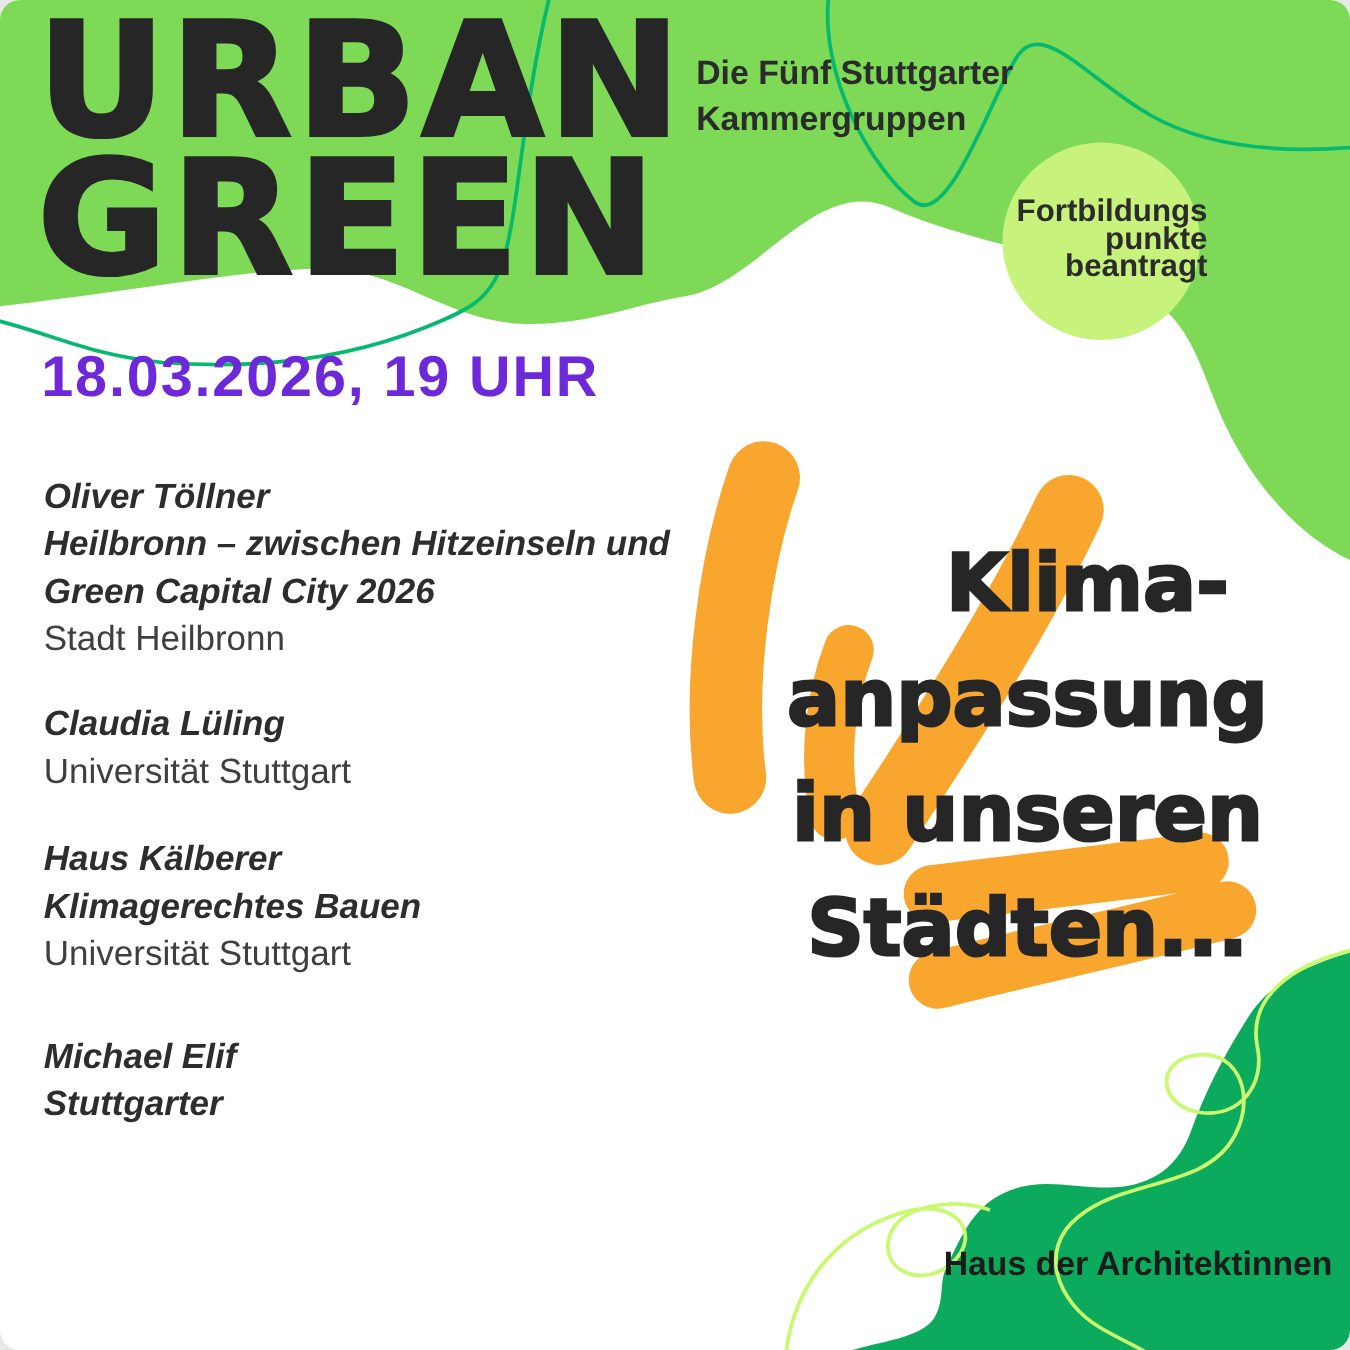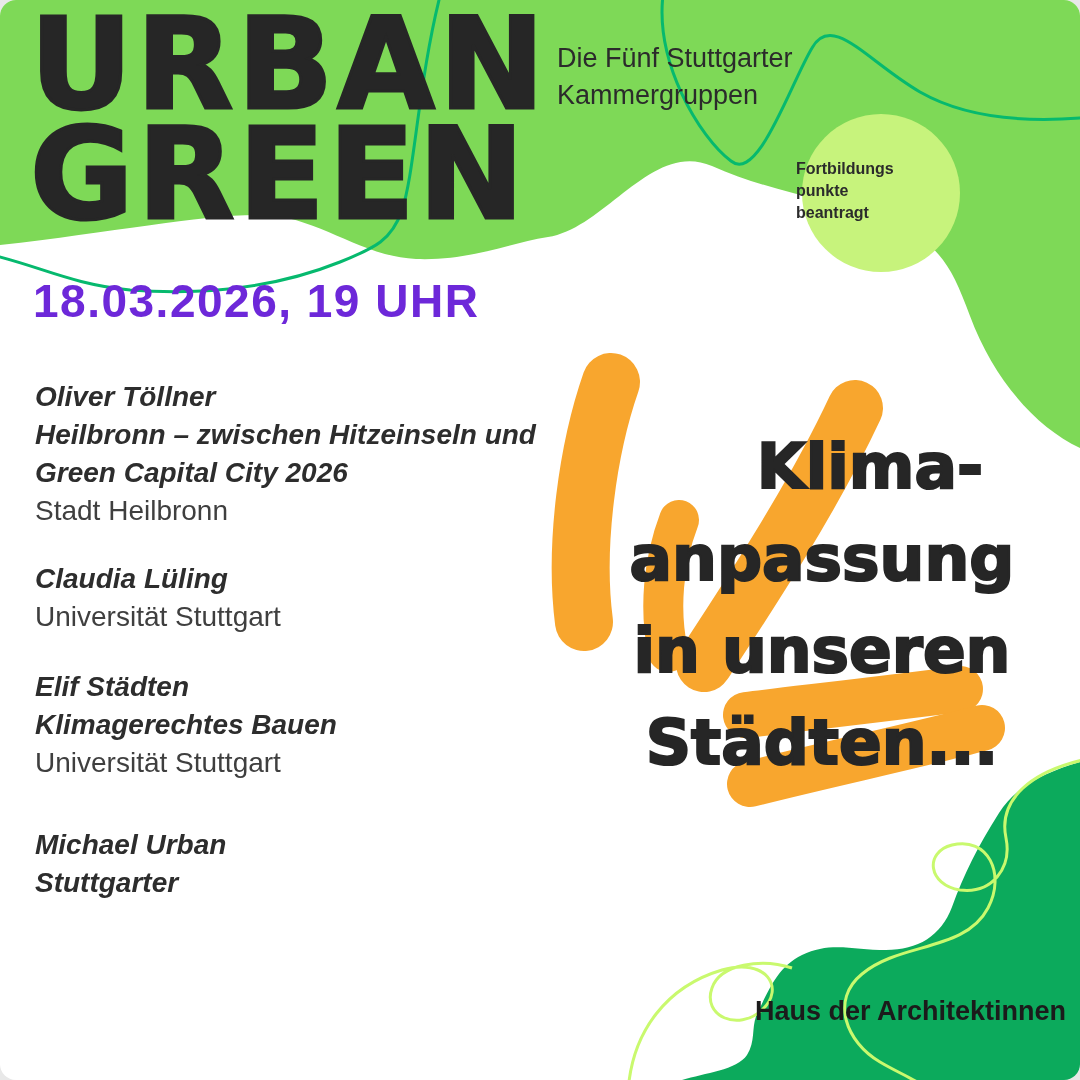--- a/index.html
+++ b/index.html
@@ -13,25 +13,25 @@
   .abs{position:absolute;}
 
   .display{
     font-family:"DejaVu Sans",sans-serif;font-weight:bold;color:#262626;
   }
   .title{
     left:30px;top:10px;line-height:110px;font-size:126px;letter-spacing:4px;
     -webkit-text-stroke:3px #262626;white-space:nowrap;
   }
   .organizer{
-    left:557px;top:40px;font-size:27px;line-height:37px;font-weight:normal;color:#2b2b2b;
+    left:557px;top:40px;font-size:27px;line-height:37px;font-weight:bold;color:#2b2b2b;
   }
   .badge-text{
-    left:796px;top:158px;width:170px;text-align:left;
-    font-size:16px;line-height:22px;font-weight:bold;color:#2b2b2b;
+    left:796px;top:158px;width:170px;text-align:right;
+    font-size:25px;line-height:22px;font-weight:bold;color:#2b2b2b;
   }
   .datetime{
     left:33px;top:274px;font-size:46px;font-weight:bold;color:#6d28d9;letter-spacing:1.5px;
     white-space:nowrap;
   }
   .speakers{left:35px;top:378px;width:556px;font-size:28px;line-height:38px;color:#3f3f3f;}
   .speaker{margin:0;}
   .speaker .bold{font-weight:bold;color:#2d2d2d;font-style:italic;}
   .speaker:nth-child(1){margin-bottom:30px;}
   .speaker:nth-child(2){margin-bottom:32px;}
@@ -128,26 +128,26 @@
     <div class="speaker">
       <div class="bold">Oliver Töllner</div>
       <div class="bold">Heilbronn – zwischen Hitzeinseln und Green Capital City 2026</div>
       <div>Stadt Heilbronn</div>
     </div>
     <div class="speaker">
       <div class="bold">Claudia Lüling</div>
       <div>Universität Stuttgart</div>
     </div>
     <div class="speaker">
-      <div class="bold">Elif Städten</div>
+      <div class="bold">Haus Kälberer</div>
       <div class="bold">Klimagerechtes Bauen</div>
       <div>Universität Stuttgart</div>
     </div>
     <div class="speaker">
-      <div class="bold">Michael Urban</div>
+      <div class="bold">Michael Elif</div>
       <div class="bold">Stuttgarter</div>
     </div>
   </div>
 
   <div class="abs display theme">
     <div class="t1">Klima-</div>
     <div>anpassung</div>
     <div>in unseren</div>
     <div>Städten...</div>
   </div>

